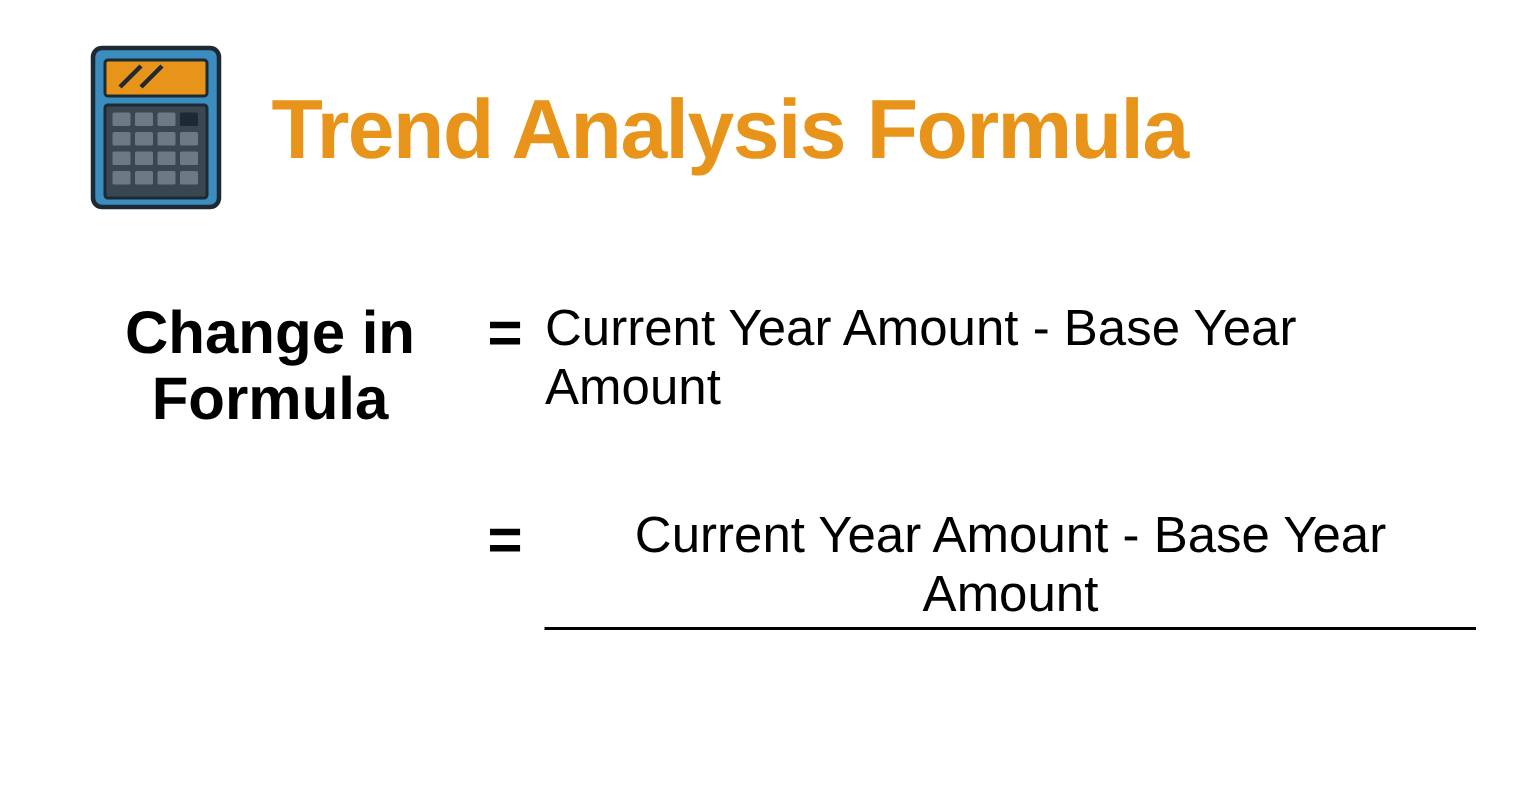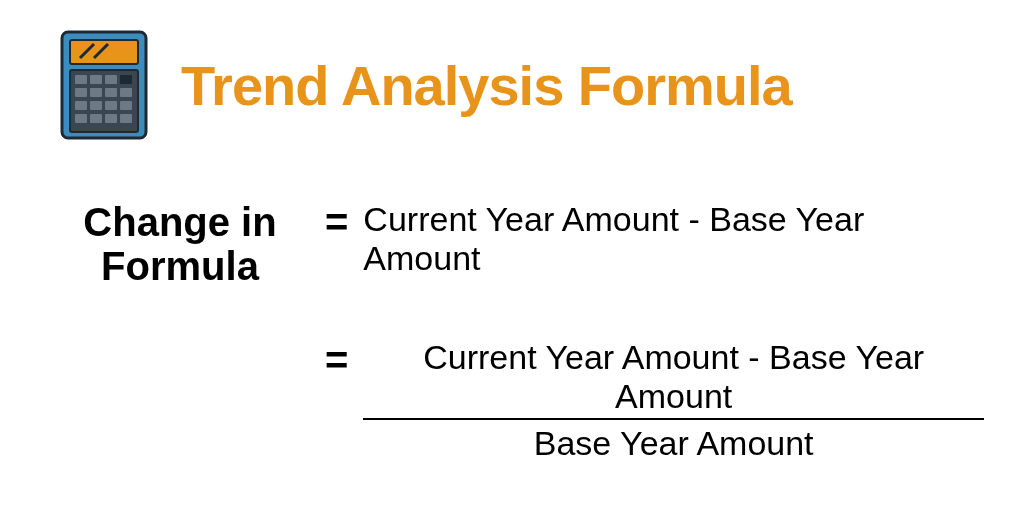--- a/index.html
+++ b/index.html
@@ -127,17 +127,16 @@
   </div>
 
   <div class="formula-row">
     <div class="formula-label">
       <br>
     </div>
     <div class="equals">=</div>
     <div class="fraction">
       <div class="numerator">Current Year Amount - Base Year Amount</div>
       <div class="divider"></div>
-      <div class="denominator">Base Year Amount</div>
     </div>
   </div>
 
 </div>
 
 </body></html>

